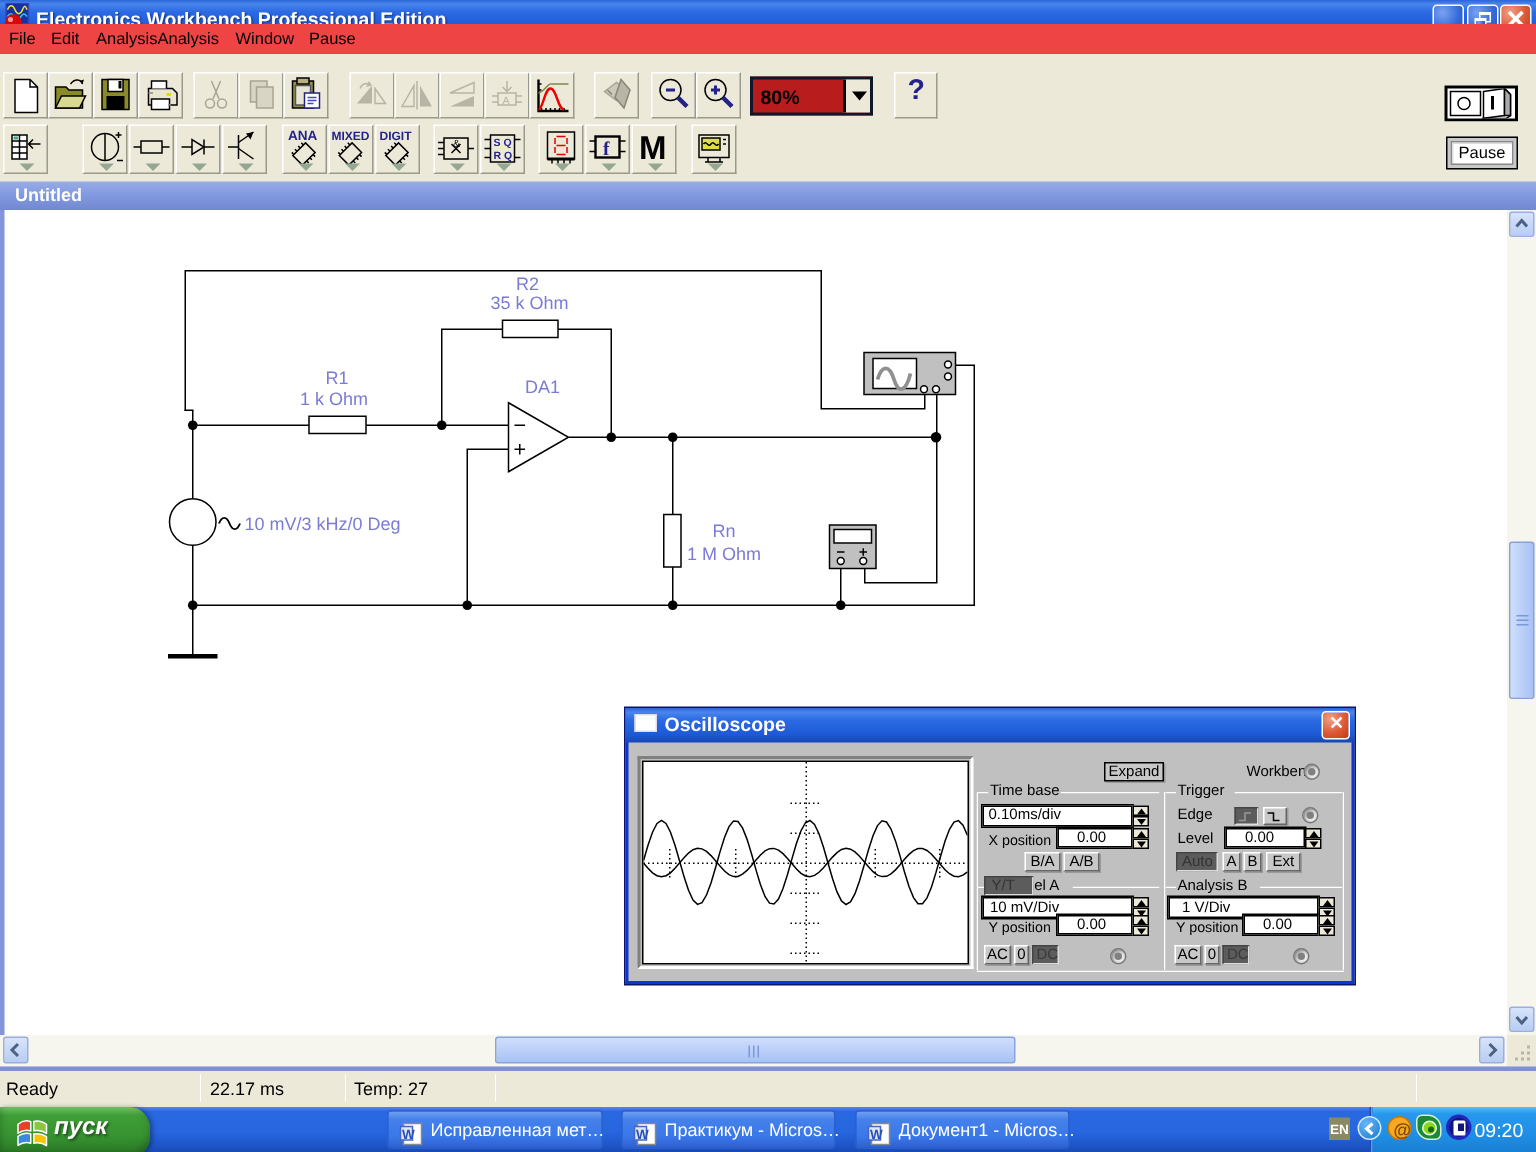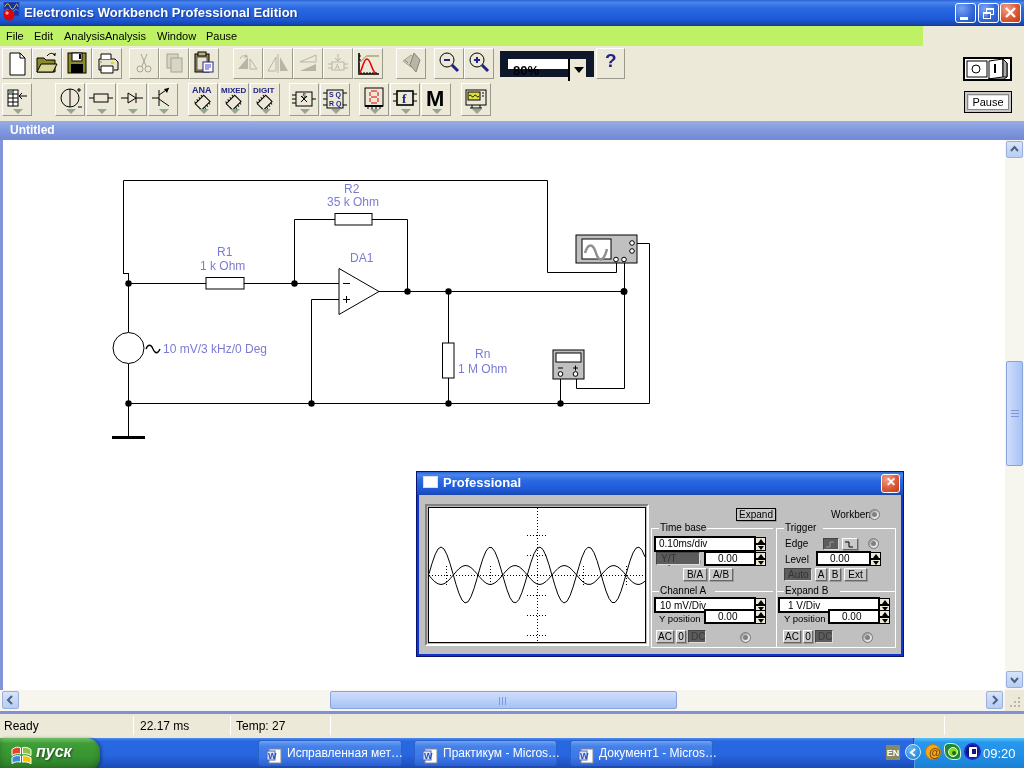--- a/index.html
+++ b/index.html
@@ -6,21 +6,21 @@
 body{font-family:"Liberation Sans",sans-serif;position:relative;background:#ece9d8}
 .abs{position:absolute}
 
 #titlebar{left:0;top:0;width:1024px;height:26px;background:linear-gradient(180deg,#2a64d8 0%,#4a86ec 10%,#2b6ae2 30%,#1e5ad8 72%,#1747b2 92%,#123a96 100%)}
 #apptitle{left:24px;top:5px;color:#fff;font-size:13px;font-weight:bold;letter-spacing:0px;text-shadow:1px 1px 1px #1a3a8a}
 .winbtn{top:3px;width:21px;height:20px;border-radius:3px;border:1px solid #fff}
 #btnmin{left:955px;background:radial-gradient(circle at 30% 25%,#7aa2f2,#3268d8 60%,#2353be)}
 #btnmax{left:978px;background:radial-gradient(circle at 30% 25%,#7aa2f2,#3268d8 60%,#2353be)}
 #btncls{left:1000px;background:radial-gradient(circle at 30% 25%,#f0a088,#dd5936 55%,#c23a10)}
 
-#menubar{left:0;top:26px;width:923px;height:20px;background:#bef264;font-size:11px;color:#000}
+#menubar{left:0;top:16px;width:1024px;height:20px;background:#ef4444;font-size:11px;color:#000}
 #menubar span{position:absolute;top:4px}
 
 #tb1{left:0;top:46px;width:1024px;height:35px;background:#ece9d8}
 #tb2{left:0;top:81px;width:1024px;height:39px;background:#ece9d8}
 .tbtn{position:absolute;width:30px;height:31px;background:#ece9d8;border-top:1px solid #fff;border-left:1px solid #fff;border-right:1px solid #9a9a8a;border-bottom:1px solid #9a9a8a}
 .tbtn2{position:absolute;width:30px;height:33px;background:#ece9d8;border-top:1px solid #fff;border-left:1px solid #fff;border-right:1px solid #9a9a8a;border-bottom:1px solid #9a9a8a}
 .tri{position:absolute;bottom:1px;left:10px;width:0;height:0;border-left:5px solid transparent;border-right:5px solid transparent;border-top:5px solid #93a793}
 
 #doctitle{left:0;top:121px;width:1024px;height:19px;background:linear-gradient(180deg,#98abe6 0%,#8099de 50%,#7288d2 100%)}
 #doctitle span{position:absolute;left:10px;top:2px;color:#fff;font-weight:bold;font-size:12px}
@@ -167,21 +167,21 @@
 <div class="tbtn" style="left:434px;top:2px"><svg width="28" height="29">
         <circle cx="12" cy="11" r="7" fill="none" stroke="#000"></circle>
         <path d="M9 11h6" stroke="#228" stroke-width="2"></path>
         <path d="M17 16l6 6" stroke="#228" stroke-width="3"></path>
       </svg></div>
 <div class="tbtn" style="left:464px;top:2px"><svg width="28" height="29">
         <circle cx="12" cy="11" r="7" fill="none" stroke="#000"></circle>
         <path d="M9 11h6M12 8v6" stroke="#228" stroke-width="2"></path>
         <path d="M17 16l6 6" stroke="#228" stroke-width="3"></path>
       </svg></div>
-<div class="abs" style="left:500px;top:5px;width:94px;height:26px;border:8px solid #0f172a;background:#ffffff">
+<div class="abs" style="left:500px;top:5px;width:82px;height:26px;border:2px solid #0f172a;background:#b91c1c">
   <span style="position:absolute;left:5px;top:4px;font-size:13px;font-weight:bold">80%</span>
   <div style="position:absolute;right:0;top:0;width:18px;height:22px;background:#ece9d8;border-left:2px solid #000">
         <div style="position:absolute;left:4px;top:8px;width:0;height:0;border-left:5px solid transparent;border-right:5px solid transparent;border-top:6px solid #000"></div>
       </div>
 </div>
 <div class="tbtn" style="left:596px;top:2px;width:29px">
       <span style="position:absolute;left:8px;top:1px;color:#228;font-weight:bold;font-size:19px">?</span>
     </div>
 <div class="abs" style="left:963px;top:11px;width:49px;height:24px;border:2px solid #000;background:#fff">
  <svg width="45" height="20">
@@ -381,21 +381,21 @@
         <rect x="13" y="11" width="2" height="2"></rect>
         <rect x="9" y="11" width="2" height="2"></rect>
         <rect x="13" y="7" width="2" height="2"></rect>
       </g>
     </svg>
 </div>
 
 <div class="abs" id="scope" style="left:417px;top:472px;width:486px;height:184px;background:#c0c0c0;border:2px solid #1134cc;border-top:none;box-shadow:0 0 0 1px #0a1470">
   <div class="abs" style="left:-2px;top:0;width:486px;height:23px;background:linear-gradient(180deg,#2a64d8 0%,#4a86ec 12%,#2b6ae2 35%,#1e5ad8 75%,#1747b2 100%)">
     <div class="abs" style="left:6px;top:4px;width:15px;height:12px;background:#fff;border:1px solid #dde"></div>
-    <span class="abs" style="left:26px;top:3px;color:#fff;font-weight:bold;font-size:13px">Professional</span>
+    <span class="abs" style="left:26px;top:3px;color:#fff;font-weight:bold;font-size:13px">Oscilloscope</span>
     <div class="abs" style="left:464px;top:2px;width:19px;height:19px;border-radius:3px;border:1px solid #fff;background:radial-gradient(circle at 30% 25%,#f0a088,#dd5936 55%,#c23a10)">
         <span style="position:absolute;left:4px;top:0px;color:#fff;font-weight:bold;font-size:12px">✕</span>
       </div>
   </div>
 
   <div class="abs" style="left:6px;top:32px;width:224px;height:142px;border-top:2px solid #808080;border-left:2px solid #808080;border-right:2px solid #fff;border-bottom:2px solid #fff;background:#c0c0c0">
     <div class="abs" style="left:1px;top:1px;width:218px;height:136px;background:#fff;border:1px solid #000">
       <svg width="216" height="134">
         <g stroke="#000" fill="none">
           <path d="M0 67.5 H216" stroke-dasharray="1,2"></path>
@@ -422,38 +422,38 @@
       <div class="abs etchh" style="left:296px;top:119px;width:58px"></div>
     <div class="abs etchh" style="left:357px;top:119px;width:8px"></div>
       <div class="abs etchh" style="left:421px;top:119px;width:55px"></div>
     <div class="abs etchv" style="left:232px;top:56px;height:119px"></div>
     <div class="abs etchv" style="left:357px;top:56px;height:119px"></div>
     <div class="abs etchv" style="left:476px;top:56px;height:119px"></div>
     <div class="abs etchh" style="left:232px;top:175px;width:245px"></div>
     <span class="abs" style="left:241px;top:50px">Time base</span>
     <span class="abs" style="left:366px;top:50px">Trigger</span>
     <span class="abs" style="left:241px;top:113px">Channel A</span>
-    <span class="abs" style="left:366px;top:113px">Expand B</span>
+    <span class="abs" style="left:366px;top:113px">Analysis B</span>
 
     <div class="abs fld" style="left:236px;top:65px;width:100px;height:14px">
         <span style="position:absolute;left:3px;top:0px">0.10ms/div</span>
       </div>
     <div class="abs spin" style="left:336px;top:65px">
         <i class="u"></i>
         <i class="d"></i>
       </div>
     <span class="abs" style="left:240px;top:83px;font-size:9.5px">X position</span>
     <div class="abs fld" style="left:286px;top:80px;width:50px;height:13px">
         <span style="position:absolute;left:12px;top:0px">0.00</span>
       </div>
     <div class="abs spin" style="left:336px;top:80px">
         <i class="u"></i>
         <i class="d"></i>
       </div>
-    <div class="abs pbtn" style="left:237px;top:80px;width:44px;height:13px">
+    <div class="abs pbtn" style="left:237px;top:112px;width:33px;height:13px">
         <span style="position:absolute;left:4px;top:0;color:#333">Y/T</span>
       </div>
     <div class="abs rbtn" style="left:264px;top:96px;width:24px;height:13px;text-align:center;line-height:12px">B/A</div>
     <div class="abs rbtn" style="left:290px;top:96px;width:24px;height:13px;text-align:center;line-height:12px">A/B</div>
 
     <span class="abs" style="left:366px;top:66px">Edge</span>
     <div class="abs pbtn" style="left:404px;top:66px;width:16px;height:12px"><svg width="14" height="10">
           <path d="M2 8h4v-5h4" stroke="#999" fill="none"></path>
         </svg></div>
     <div class="abs rbtn" style="left:423px;top:66px;width:16px;height:12px"><svg width="14" height="10">

